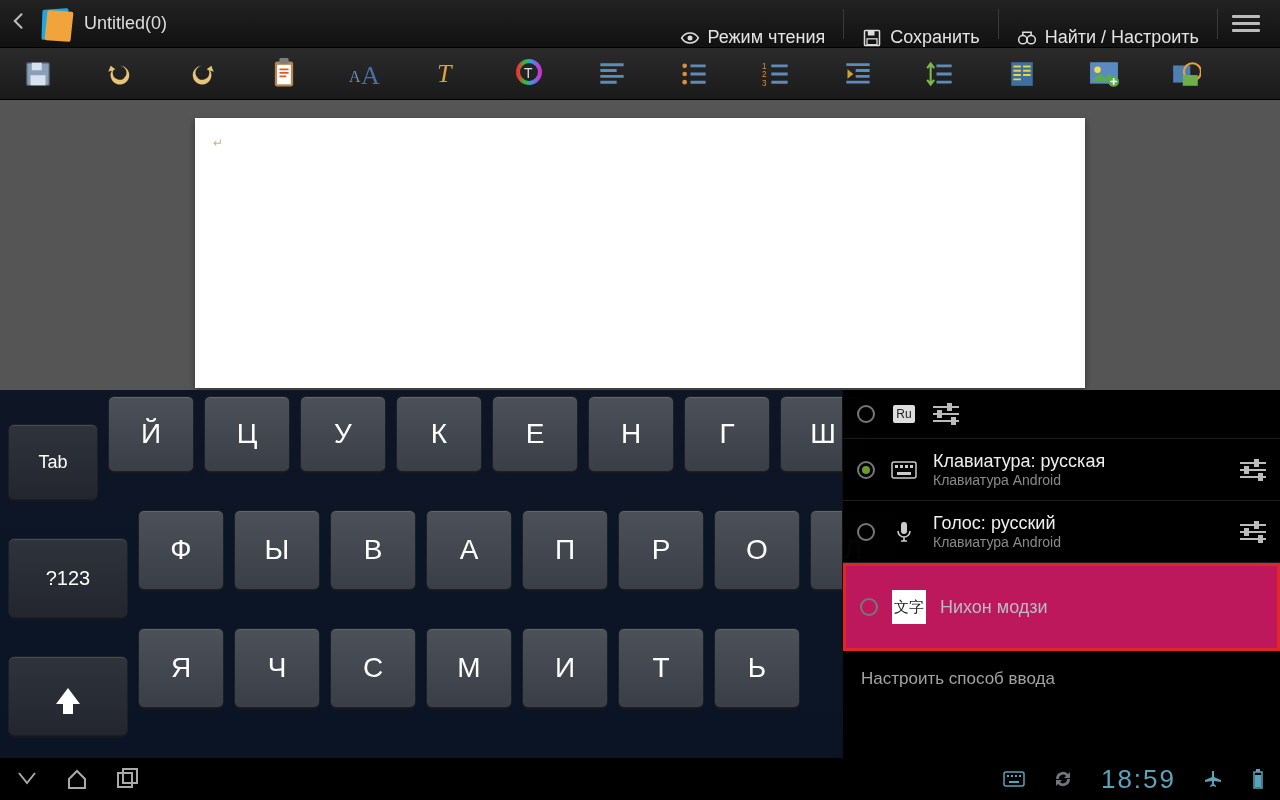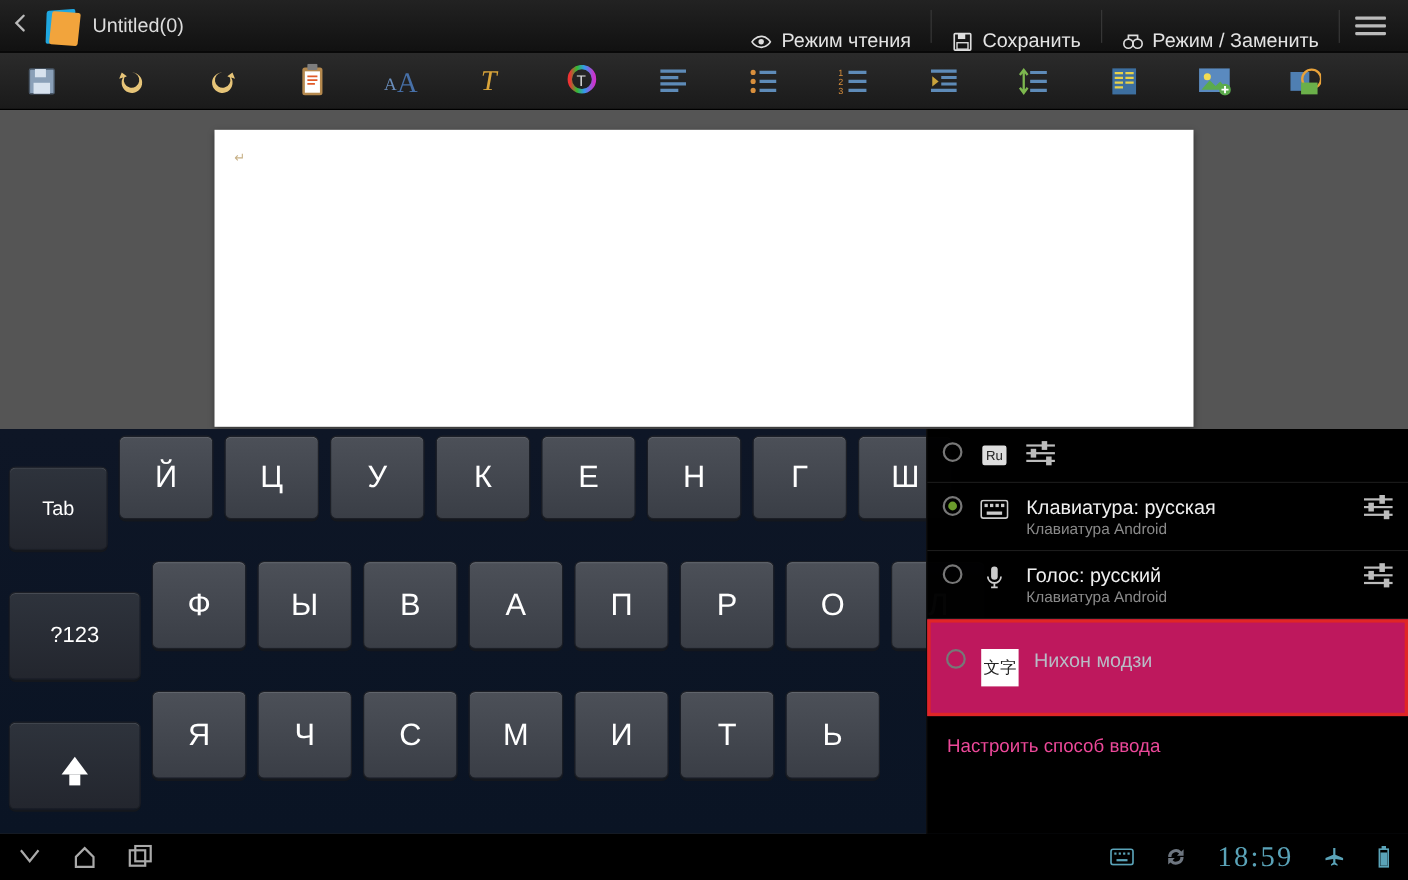--- a/index.html
+++ b/index.html
@@ -64,38 +64,38 @@
   .key.space { flex:1;}
   .shift-glyph{width:0;height:0;border-left:12px solid transparent;border-right:12px solid transparent;border-bottom:16px solid #fff; position:relative;}
   .shift-glyph::after{content:"";position:absolute;left:-5px;top:16px;width:10px;height:10px;background:#fff;}
   
   .ime {
     position:absolute; right:0; top:390px; width:438px; bottom:42px;
     background: rgba(0,0,0,.98); z-index:50;
     border-left:1px solid #111;
     display:flex; flex-direction:column;
   }
-  .ime-row { display:flex; padding: 12px 14px; gap:14px; border-bottom:1px solid #1c1c1c;}
+  .ime-row { display:flex; align-items:center; padding: 12px 14px; gap:14px; border-bottom:1px solid #1c1c1c;}
   .radio { width:18px;height:18px;border:2px solid #777;border-radius:50%; position:relative; flex-shrink:0;}
   .radio.on::after{content:"";position:absolute;inset:3px;border-radius:50%;background:#6b9b2b;}
   .ime-icon { width:30px;height:24px; display:flex;align-items:center;justify-content:center; flex-shrink:0;}
   .ime-text { flex:1; }
   .ime-text .t1 { font-size:18px; color:#efefef;}
   .ime-text .t2 { font-size:14px; color:#8a8a8a;}
   .tune { width:26px;height:20px; position:relative; flex-shrink:0; cursor:pointer;}
   .tune span{position:absolute;height:2px;background:#bcbcbc;left:0;right:0;}
   .tune span:nth-child(1){top:2px}.tune span:nth-child(2){top:9px}.tune span:nth-child(3){top:16px}
   .tune b{position:absolute;width:5px;height:8px;background:#bcbcbc;top:-3px;}
   .ime-row.hl { border:3px solid #e02626; background:#be185d; padding:24px 14px;}
   .moji { width:34px;height:34px;background:#fff;color:#222;display:flex;align-items:center;justify-content:center;font-size:15px;}
-  .ime-footer { padding:18px; font-size:17px; color:#ec4899;}
+  .ime-footer { padding:18px; font-size:17px; color:#a3a3a3;}
   
   .sysbar { position:absolute; left:0;right:0;bottom:0; height:42px; background:#000; display:flex; align-items:center; padding:0 16px; gap:28px; color:#999; font-size:18px;}
   .sysbar .grow{flex:1;}
-  .clock{ font-family: Liberation Serif, serif; font-size:26px; color:#5aa3b8; letter-spacing:2px;}
+  .clock{ font-family: Liberation Sans, sans-serif; font-size:26px; color:#5aa3b8; letter-spacing:2px;}
   svg { display:block; }
 </style>
 </head>
 <body>
 
 <div class="titlebar">
   <div class="back">
     <svg class="icon" viewBox="0 0 24 24">
         <path d="M15 4 7 12l8 8" stroke="#bbb" stroke-width="2.5" fill="none" stroke-linecap="round"></path>
       </svg>
@@ -122,21 +122,21 @@
       </svg>
     <span>Сохранить</span>
   </div>
   <div class="sep"></div>
   <div class="action">
     <svg class="icon" viewBox="0 0 24 24">
         <circle cx="7" cy="14" r="5" fill="none" stroke="#ddd" stroke-width="1.8"></circle>
         <circle cx="17" cy="14" r="5" fill="none" stroke="#ddd" stroke-width="1.8"></circle>
         <path d="M7 9V5h10v4" stroke="#ddd" stroke-width="1.8" fill="none"></path>
       </svg>
-    <span>Режим / Заменить</span>
+    <span>Найти / Настроить</span>
   </div>
   <div class="sep"></div>
   <div class="menu-icon">
       <span></span>
       <span></span>
       <span></span>
     </div>
 </div>
 
 <div class="toolbar">

